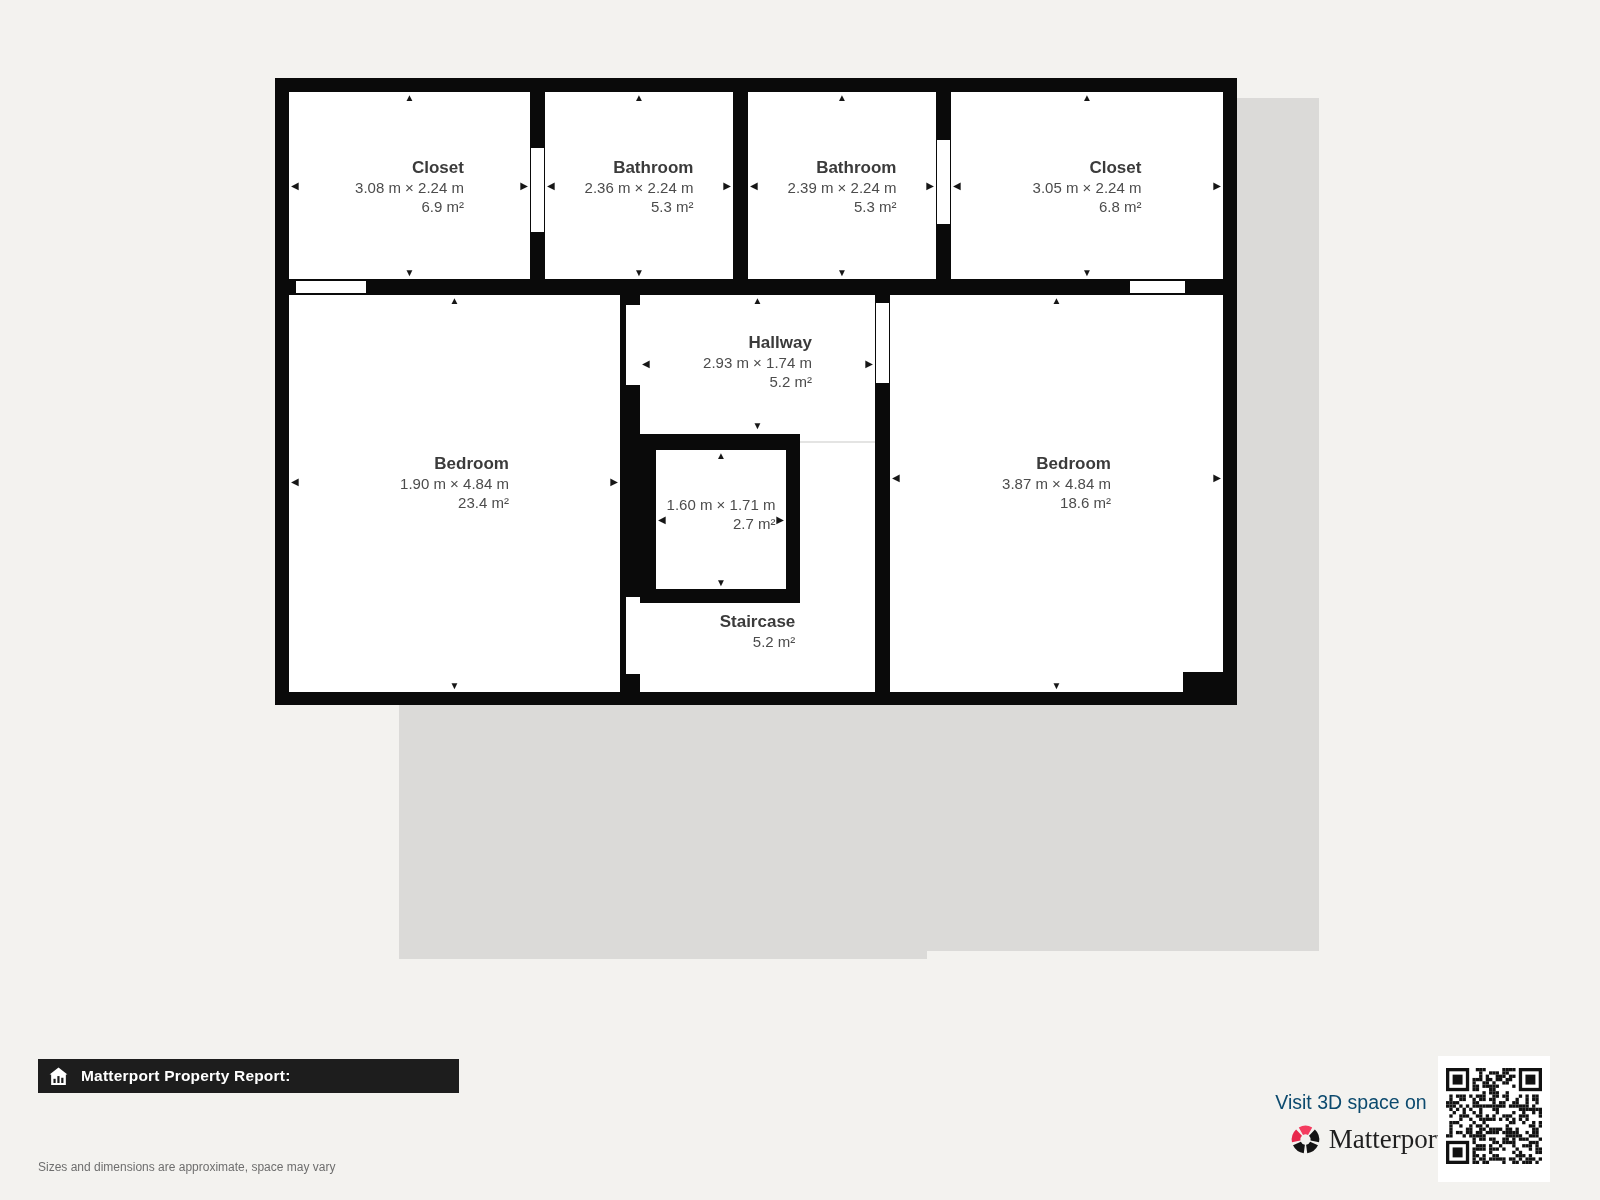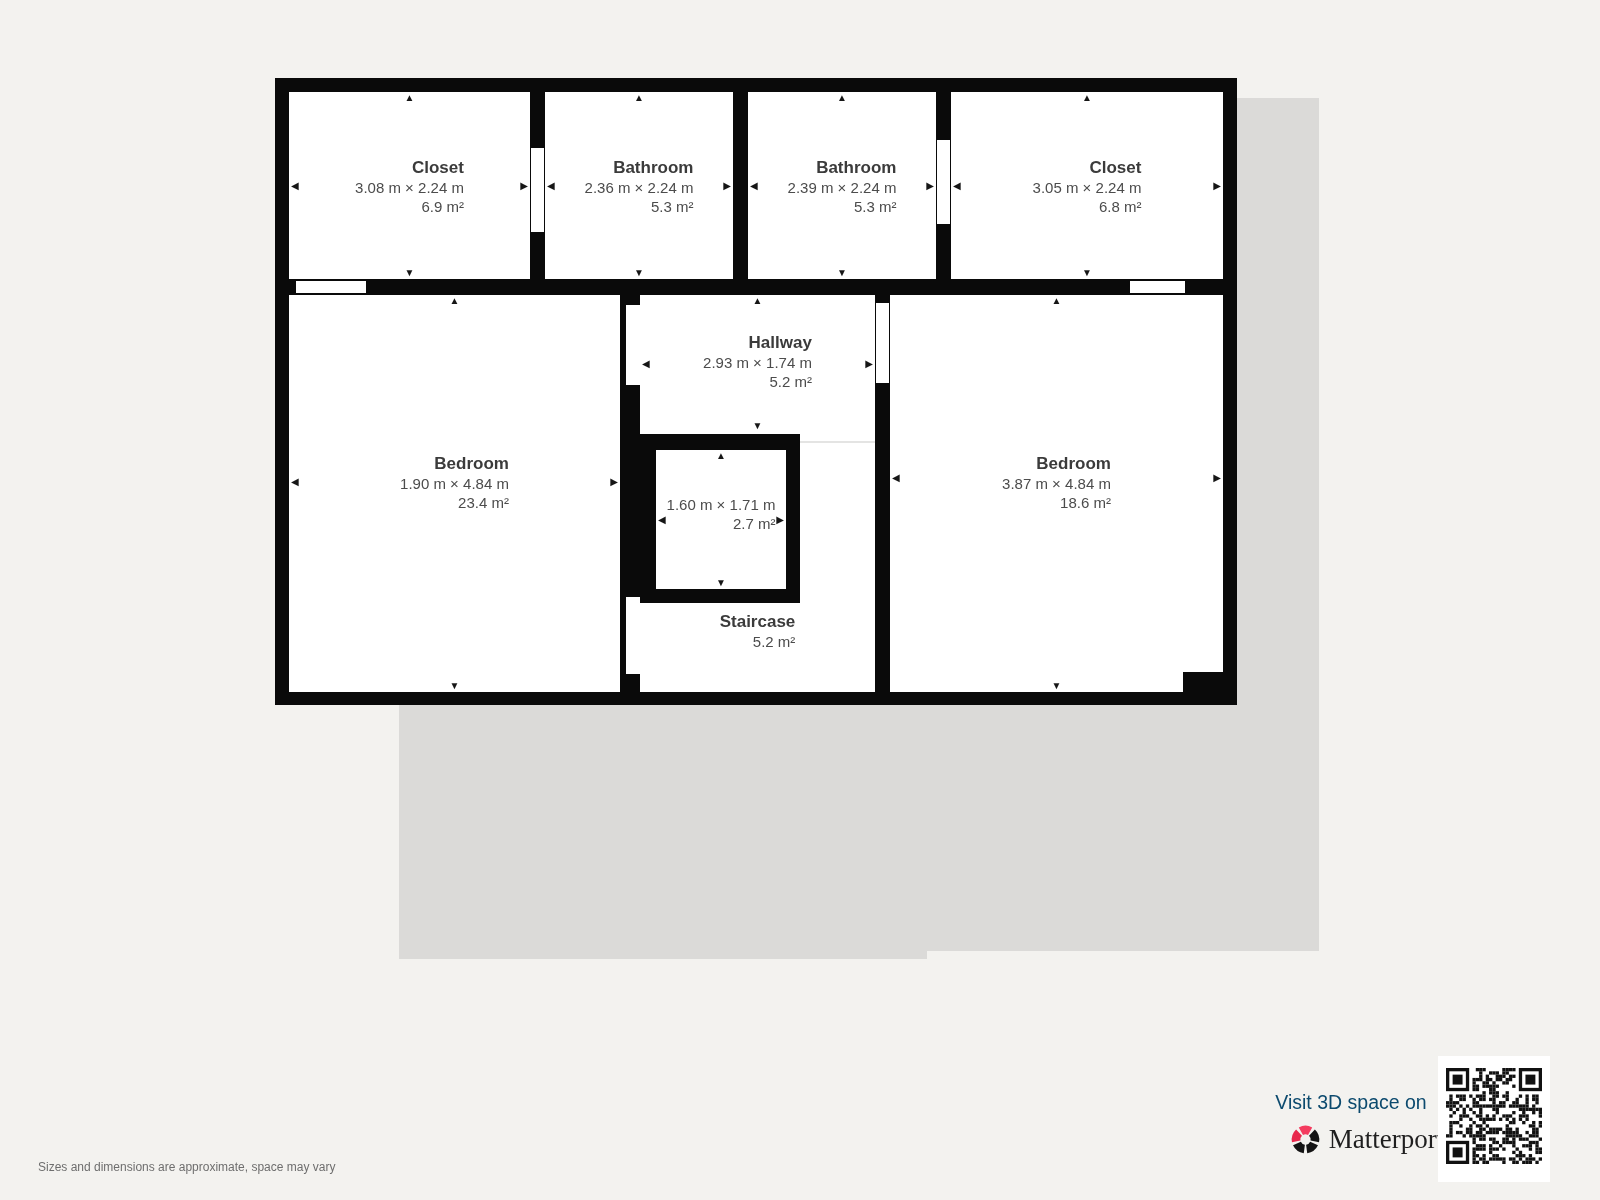--- a/index.html
+++ b/index.html
@@ -182,20 +182,29 @@
       <span class="arw left" style="top:46%;">◀</span>
       <span class="arw right" style="top:46%;">▶</span>
       <div class="rlabel" style="top:47%;">
         <div class="rname">Bedroom</div>
         <div class="rdims">3.87 m × 4.84 m</div>
         <div class="rarea">18.6 m²</div>
       </div>
     </div>
   </div>
 
+  <div class="banner">
+    <svg width="21" height="21" viewBox="0 0 20 20">
+      <path d="M10 1.5 L18.5 8.2 L17 8.2 L17 18 L3 18 L3 8.2 L1.5 8.2 Z" fill="#ffffff"></path>
+      <rect x="5.2" y="12.2" width="2.1" height="4" fill="#1d1d1d"></rect>
+      <rect x="8.9" y="9.6" width="2.1" height="6.6" fill="#1d1d1d"></rect>
+      <rect x="12.6" y="11.2" width="2.1" height="5" fill="#1d1d1d"></rect>
+    </svg>
+    <span class="banner-label">Matterport Property Report:</span>
+  </div>
 
 
 
   <div class="disclaimer">Sizes and dimensions are approximate, space may vary</div>
 
   <div class="promo">
     <div class="visit-text">Visit 3D space on</div>
     <div class="brand-row">
       <svg width="31" height="31" viewBox="0 0 36 36">
         <path d="M10.2 4 A16 16 0 0 1 25.8 4 L20.9 12.8 A6 6 0 0 0 15.1 12.8 Z" fill="#f43c5f"></path>

